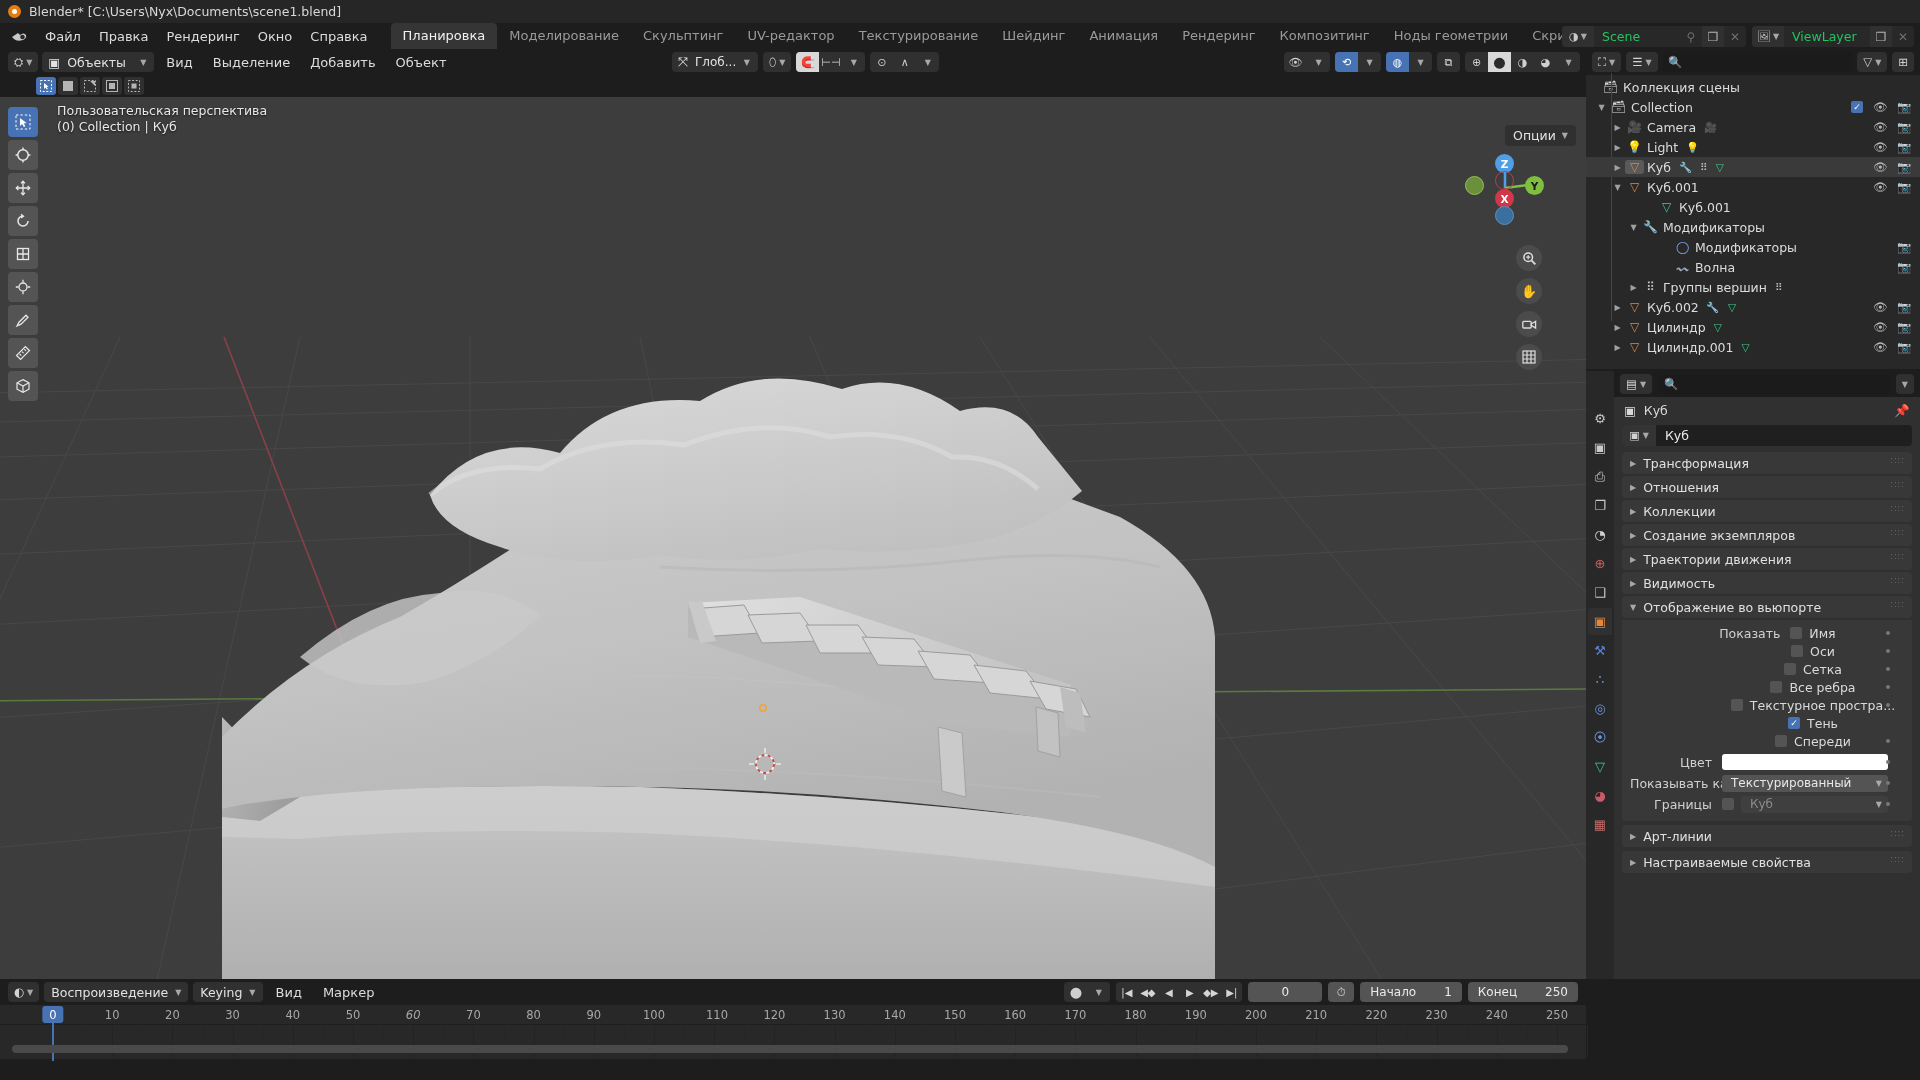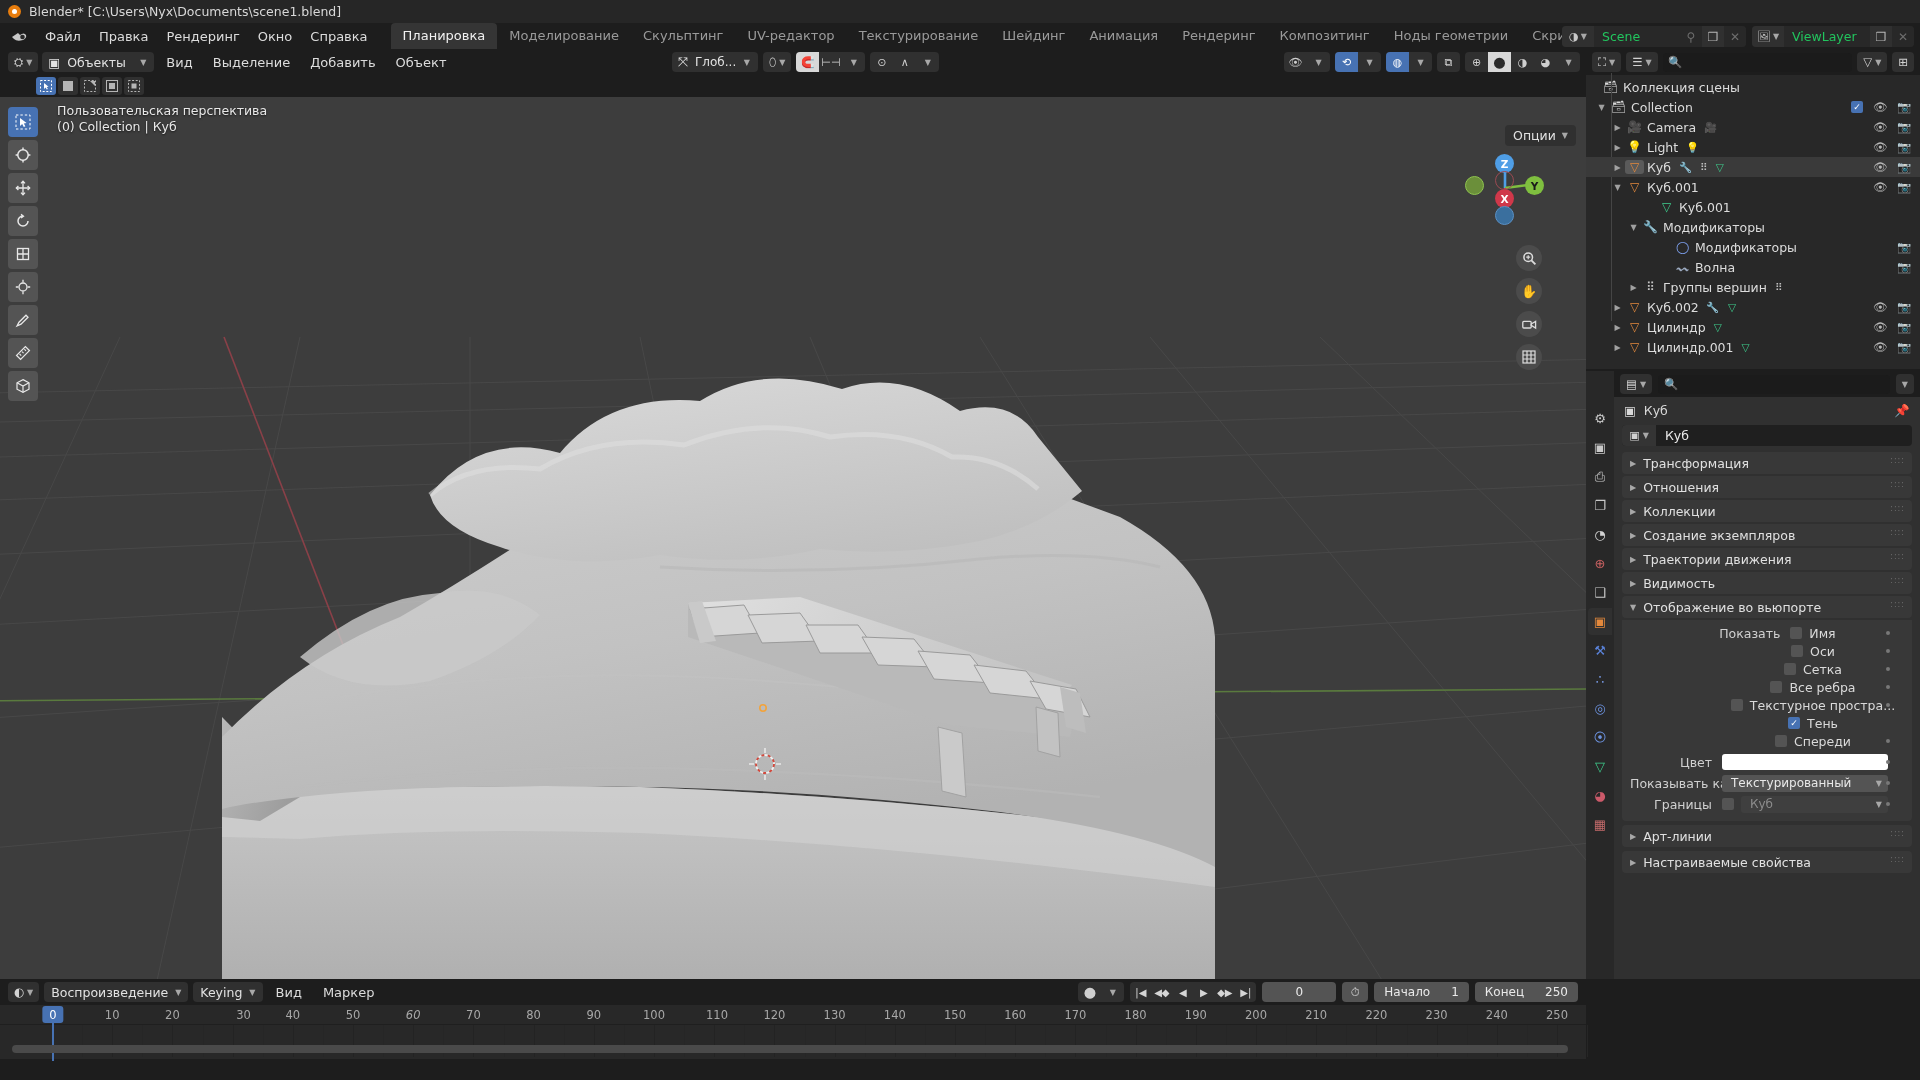--- a/index.html
+++ b/index.html
@@ -315,21 +315,21 @@
     width: 21px; height: 20px; display: flex; align-items: center;
     justify-content: center; font-size: 10px; color: #d5d5d5;
   }
   .numfield {
     height: 20px; background: #545454; border-radius: 4px; min-width: 74px;
     display: flex; align-items: center; justify-content: center;
     font-size: 12px; color: #eaeaea;
   }
   .rangefield {
     height: 20px; background: #545454; border-radius: 4px;
-    display: flex; align-items: center; gap: 21px; padding: 0 10px;
+    display: flex; align-items: center; gap: 28px; padding: 0 10px;
     font-size: 12px; color: #eaeaea;
   }
   .tl-ruler {
     position: relative; height: 20px; background: #282828;
     border-bottom: 1px solid #1f1f1f;
   }
   .tick {
     position: absolute; top: 3px; font-size: 11.5px; color: #a8a8a8;
     transform: translateX(-50%);
   }
@@ -1118,21 +1118,21 @@
           <div class="gl" style="left: 1436.6px;"></div>
           <div class="gl" style="left: 1466.7px; background: rgb(38, 38, 38);"></div>
           <div class="gl" style="left: 1496.8px;"></div>
           <div class="gl" style="left: 1526.9px; background: rgb(38, 38, 38);"></div>
           <div class="gl" style="left: 1557px;"></div>
           <div class="gl" style="left: 1587.1px; background: rgb(38, 38, 38);"></div>
         </div>
       <div id="tl-ticks">
           <div class="tick" style="left: 112.2px;">10</div>
           <div class="tick" style="left: 172.4px;">20</div>
-          <div class="tick" style="left: 232.6px; margin-left: 11px;">30</div>
+          <div class="tick" style="left: 232.6px;">30</div>
           <div class="tick" style="left: 292.8px;">40</div>
           <div class="tick" style="left: 353px;">50</div>
           <div class="tick" style="left: 413.2px; font-style: italic;">60</div>
           <div class="tick" style="left: 473.4px;">70</div>
           <div class="tick" style="left: 533.6px;">80</div>
           <div class="tick" style="left: 593.8px;">90</div>
           <div class="tick" style="left: 654px;">100</div>
           <div class="tick" style="left: 717px;">110</div>
           <div class="tick" style="left: 774.4px;">120</div>
           <div class="tick" style="left: 834.6px;">130</div>

